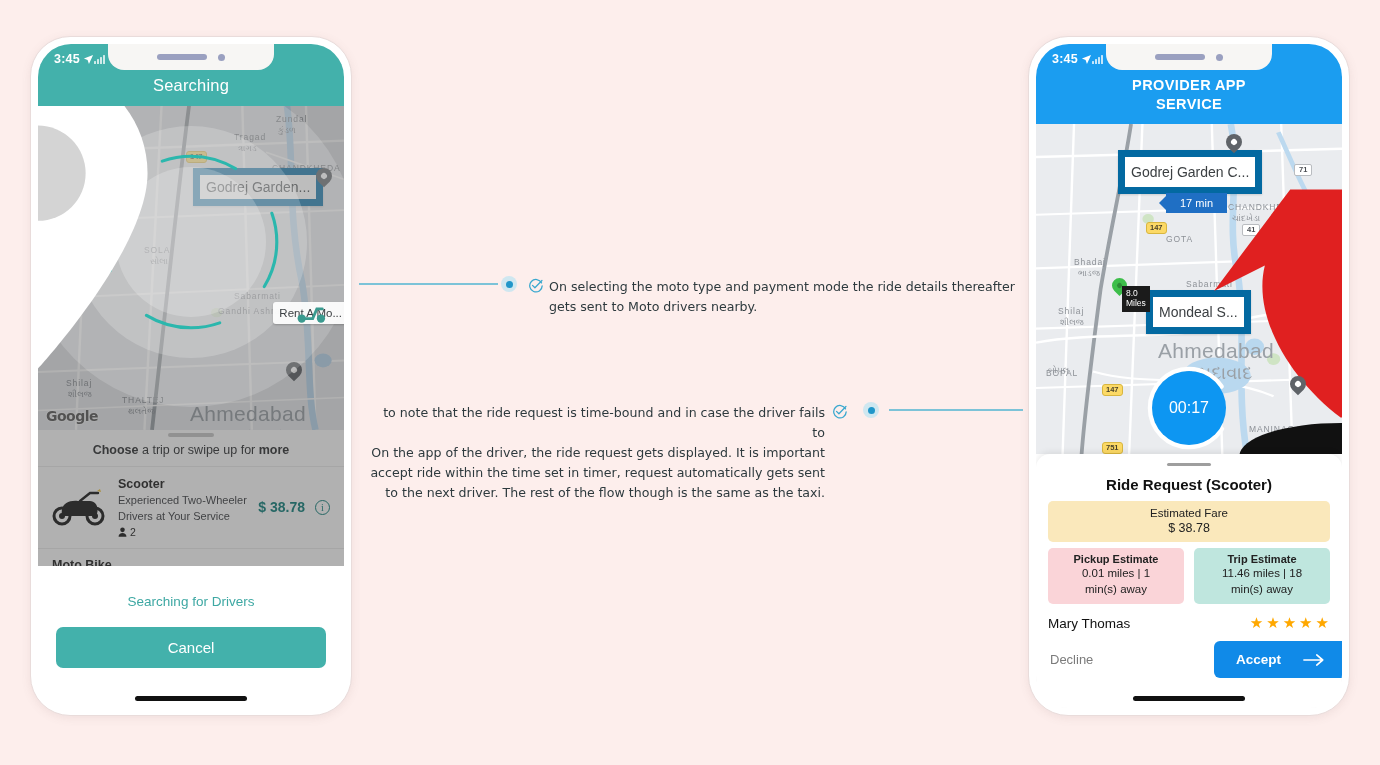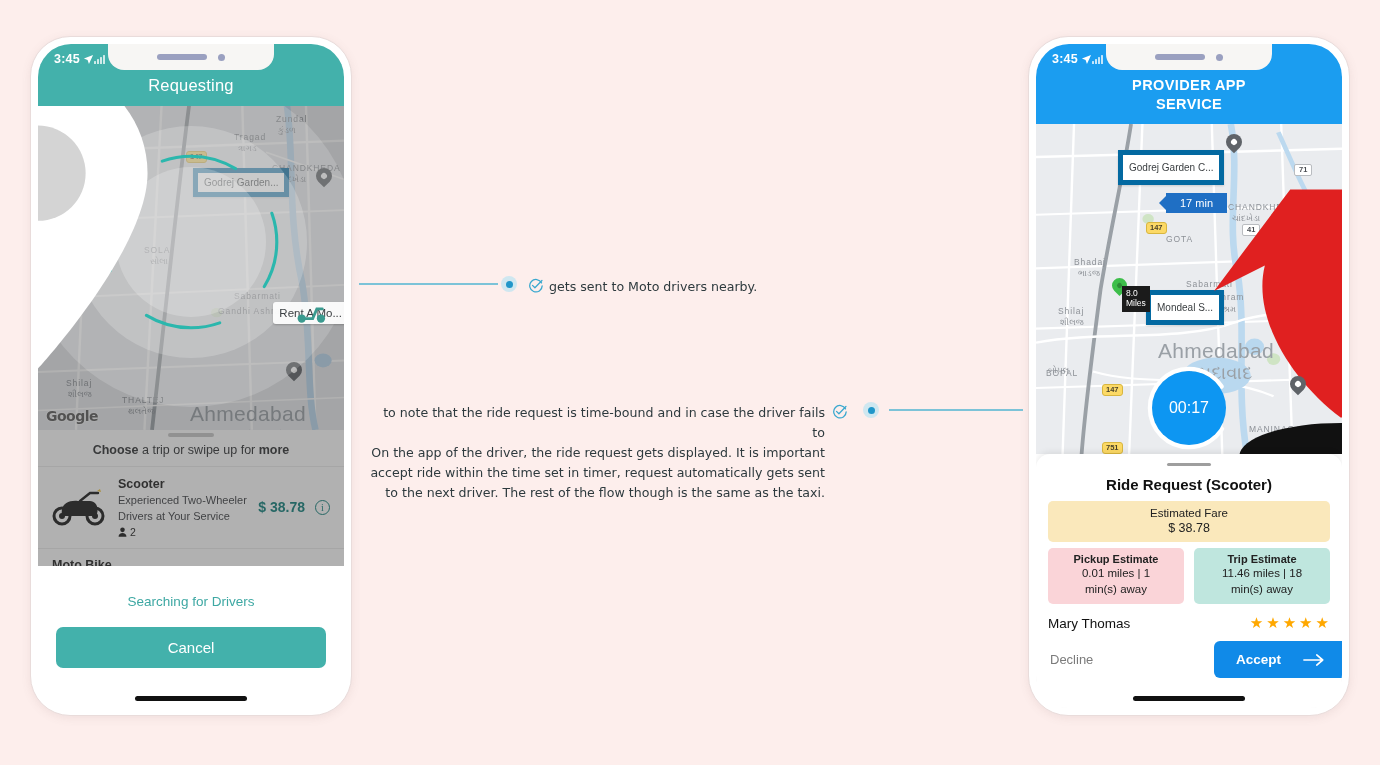--- a/index.html
+++ b/index.html
@@ -100,22 +100,22 @@
   .shield {
     position: absolute; background: #fcd965; border: 1px solid #d8b63f;
     border-radius: 3px; font-size: 7.5px; color: #4a4228; font-weight: bold;
     padding: 1px 3px; line-height: 1;
   }
   .shield.us {
     background:#fff; border:1px solid #b9bcc0; color:#4c4f54;
     border-radius:2px; padding:1px 4px;
   }
   .infowin {
-    position: absolute; background: #fff; border: 5px solid #0369a1;
-    font-size: 10px; color: #3c4043; padding: 4px 6px; white-space: nowrap;
+    position: absolute; background: #fff; border: 7px solid #0369a1;
+    font-size: 14px; color: #3c4043; padding: 4px 6px; white-space: nowrap;
     box-shadow: 0 1px 2px rgba(0,0,0,.14);
   }
   .googlelogo {
     position: absolute; left: 8px; bottom: 6px;
     font-size: 14px; font-weight: bold; color: #5c5c5c;
     letter-spacing: -.5px; font-family: "DejaVu Sans", sans-serif;
     text-shadow: 0 0 2px #fff, 0 0 2px #fff;
   }
 
   
@@ -310,21 +310,21 @@
             <path d="M4.5 9.5a11 11 0 0 1 15 0" stroke="#fff" stroke-width="2.2" fill="none" stroke-linecap="round"></path>
             <path d="M7.4 12.6a7 7 0 0 1 9.2 0" stroke="#fff" stroke-width="2.2" fill="none" stroke-linecap="round"></path>
           </svg>
           <span class="batt">
               <span>⚡</span>
             </span>
         </span>
       </div>
 
       <div class="appbar teal single">
-        <span>Requesting</span>
+        <span>Searching</span>
       </div>
 
       <div class="map">
         <svg viewBox="0 0 322 420" preserveAspectRatio="none">
           <rect width="322" height="420" fill="#e9ebee"></rect>
           <path d="M0 60 L322 45" stroke="#fff" stroke-width="3" fill="none"></path>
           <path d="M0 150 L322 135" stroke="#fff" stroke-width="2.5" fill="none"></path>
           <path d="M0 250 L322 232" stroke="#fff" stroke-width="2.5" fill="none"></path>
           <path d="M0 345 L322 330" stroke="#fff" stroke-width="2.5" fill="none"></path>
           <path d="M55 0 L40 420" stroke="#fff" stroke-width="2.5" fill="none"></path>
@@ -615,20 +615,21 @@
   </div>
 
   <div class="ann">
     <div class="ann-line" style="left:359px;top:283px;width:139px;"></div>
     <div class="ann-dot" style="left:501px;top:276px;"></div>
     <svg class="ann-check" viewBox="0 0 20 20" style="left:528px;top:278px;">
       <path d="M18 6.5a8.3 8.3 0 1 0 .9 4" fill="none" stroke="#3aa8cf" stroke-width="1.7" stroke-linecap="round"></path>
       <path d="M6 9.8 9.2 13 18.6 3.4" fill="none" stroke="#3aa8cf" stroke-width="1.7" stroke-linecap="round" stroke-linejoin="round"></path>
     </svg>
     <div class="ann-text" style="left:549px;top:277px;width:470px;">
+      <div>On selecting the moto type and payment mode the ride details thereafter</div>
       <div>gets sent to Moto drivers nearby.</div>
     </div>
   </div>
 
   <div class="ann">
     <div class="ann-line" style="left:889px;top:409px;width:134px;"></div>
     <div class="ann-dot" style="left:863px;top:402px;"></div>
     <svg class="ann-check" viewBox="0 0 20 20" style="left:832px;top:404px;">
       <path d="M18 6.5a8.3 8.3 0 1 0 .9 4" fill="none" stroke="#3aa8cf" stroke-width="1.7" stroke-linecap="round"></path>
       <path d="M6 9.8 9.2 13 18.6 3.4" fill="none" stroke="#3aa8cf" stroke-width="1.7" stroke-linecap="round" stroke-linejoin="round"></path>

